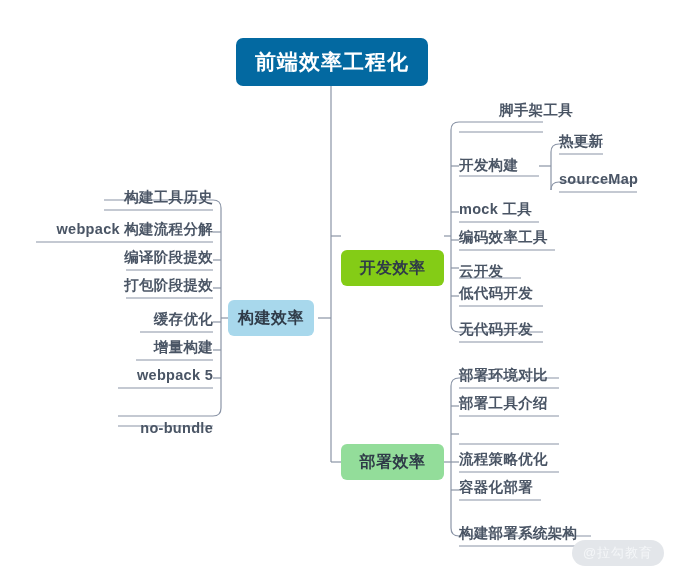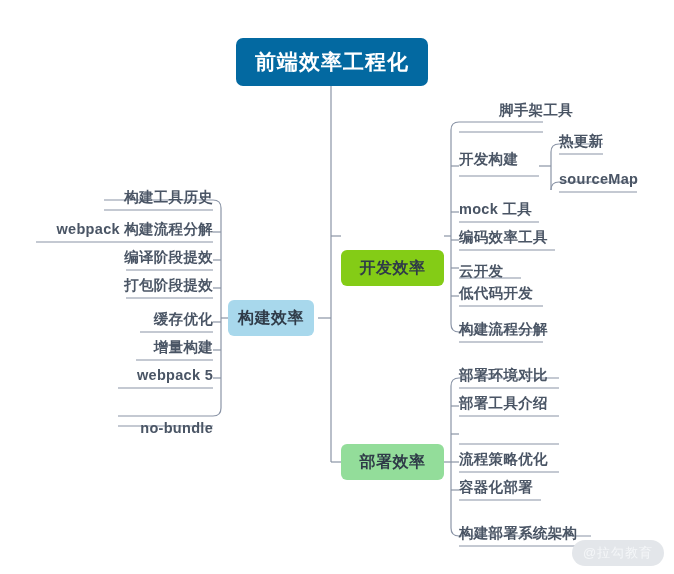--- a/index.html
+++ b/index.html
@@ -162,35 +162,35 @@
   <div class="node root" style="left:236px; top:38px; width:192px; height:48px;">前端效率工程化</div>
 
   <div class="node branch dev" style="left:341px; top:218px; width:103px; height:36px;">开发效率</div>
 
   <div class="node branch build" style="left:228px; top:300px; width:86px; height:36px;">构建效率</div>
 
   <div class="node branch deploy" style="left:341px; top:444px; width:103px; height:36px;">部署效率</div>
 
   <div class="node leaf" style="left:459px; top:97px; height:26px; justify-content:flex-start;margin-left:40px;">脚手架工具</div>
 
-  <div class="node leaf" style="left:459px; top:146px; height:26px; justify-content:flex-start;">开发构建</div>
+  <div class="node leaf" style="left:459px; top:152px; height:26px; justify-content:flex-start;">开发构建</div>
 
   <div class="node leaf" style="left:559px; top:128px; height:26px; justify-content:flex-start;">热更新</div>
 
   <div class="node leaf" style="left:559px; top:166px; height:26px; justify-content:flex-start;">sourceMap</div>
 
   <div class="node leaf" style="left:459px; top:196px; height:26px; justify-content:flex-start;">mock 工具</div>
 
   <div class="node leaf" style="left:459px; top:224px; height:26px; justify-content:flex-start;">编码效率工具</div>
 
   <div class="node leaf" style="left:459px; top:252px; height:38px; justify-content:flex-start;">云开发</div>
 
   <div class="node leaf" style="left:459px; top:280px; height:26px; justify-content:flex-start;">低代码开发</div>
 
-  <div class="node leaf" style="left:459px; top:316px; height:26px; justify-content:flex-start;">构建流程分解</div>
+  <div class="node leaf" style="left:459px; top:316px; height:26px; justify-content:flex-start;">无代码开发</div>
 
   <div class="node leaf" style="left:93px; top:184px; width:120px; height:26px; justify-content:flex-end;">构建工具历史</div>
 
   <div class="node leaf" style="left:33px; top:216px; width:180px; height:26px; justify-content:flex-end;">webpack 构建流程分解</div>
 
   <div class="node leaf" style="left:113px; top:244px; width:100px; height:26px; justify-content:flex-end;">编译阶段提效</div>
 
   <div class="node leaf" style="left:113px; top:272px; width:100px; height:26px; justify-content:flex-end;">打包阶段提效</div>
 
   <div class="node leaf" style="left:128px; top:306px; width:85px; height:26px; justify-content:flex-end;">缓存优化</div>

